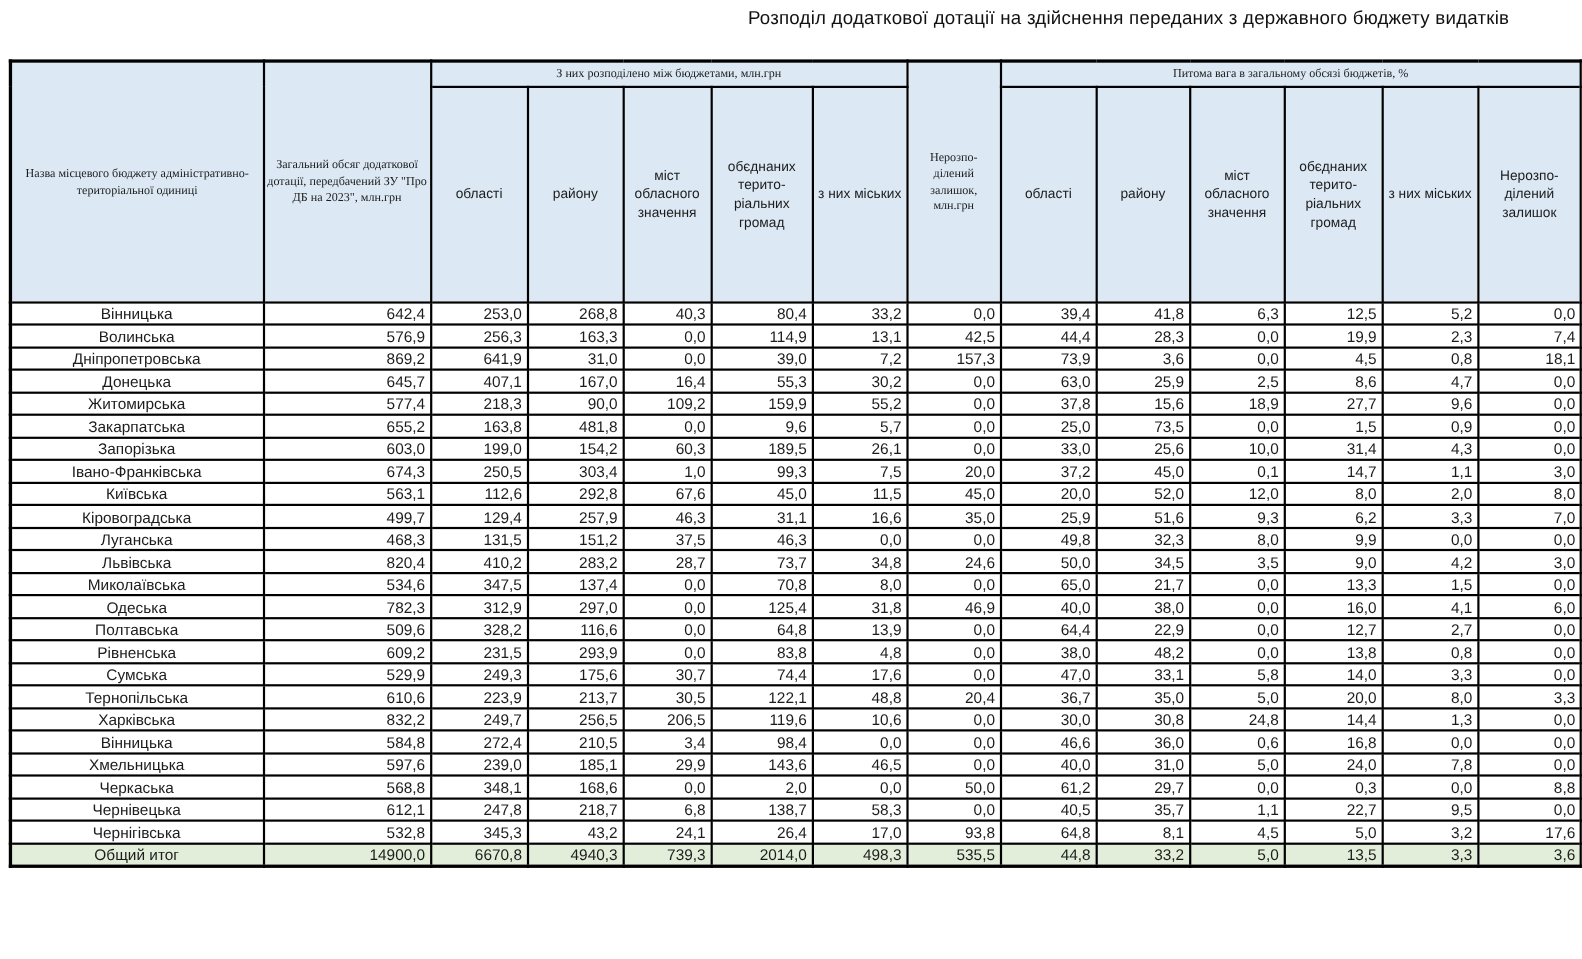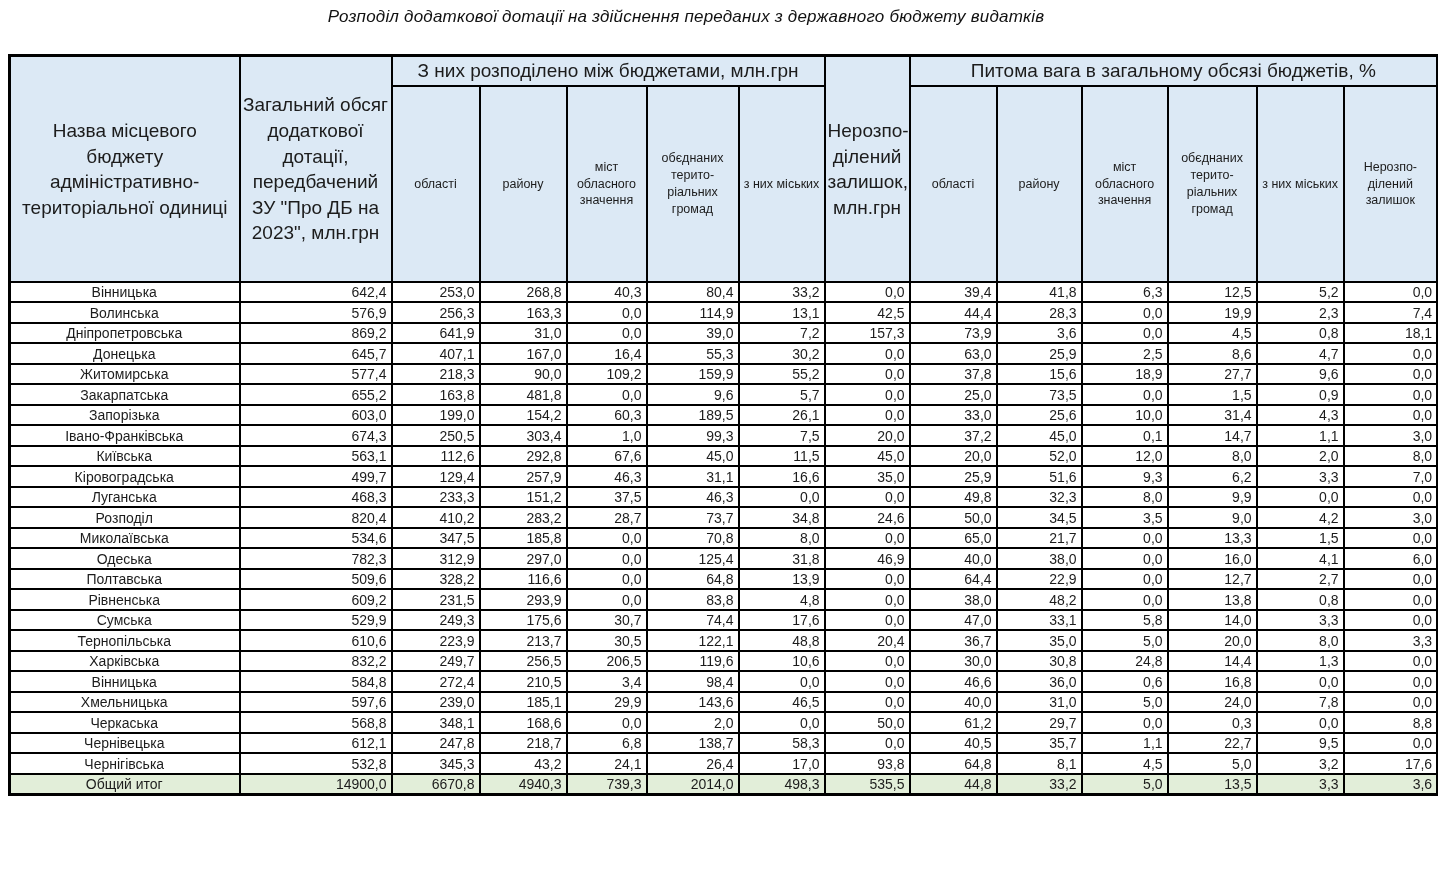--- a/index.html
+++ b/index.html
@@ -5,24 +5,23 @@
   * { box-sizing: border-box; margin: 0; padding: 0; }
   html, body { background: #ffffff; }
   body {
     width: 1438px; height: 872px;
     font-family: "Liberation Sans", sans-serif;
     color: #1c1c1c;
     overflow: hidden;
   }
   .title-wrap {
     width: 1372px;
-    text-align: center;
+    text-align: right;
     padding-top: 4px;
     line-height: 1.55;
-    font-style: italic;
   }
   .title-line {
     font-size: 17px;
     color: #111;
     letter-spacing: 0.2px;
   }
   table.budget {
     border-collapse: collapse;
     table-layout: fixed;
     margin: 24px 0 0 8px;
@@ -36,21 +35,21 @@
   thead th {
     background: #dce9f5;
     font-weight: normal;
     font-size: 12.5px;
     text-align: center;
     vertical-align: middle;
     padding: 2px 4px;
     line-height: 1.35;
   }
   thead tr.group-row { height: 23px; }
-  thead tr.group-row th { font-size: 19px; padding: 1px 2px; }
+  thead tr.group-row th { font-size: 11px; padding: 1px 2px; font-family: Liberation Serif, serif; }
   thead tr.sub-row { height: 196px; }
   tbody td, tfoot td {
     height: 20.5px;
     font-size: 14px;
     white-space: nowrap;
     padding: 0 4px;
     background: #ffffff;
   }
   td.name { text-align: center; padding-left: 3px; }
   td.num  { text-align: right; padding-right: 4px; }
@@ -259,54 +258,54 @@
         <td class="num">25,9</td>
         <td class="num">51,6</td>
         <td class="num">9,3</td>
         <td class="num">6,2</td>
         <td class="num">3,3</td>
         <td class="num">7,0</td>
       </tr>
       <tr>
         <td class="name">Луганська</td>
         <td class="num">468,3</td>
-        <td class="num">233,3</td>
+        <td class="num">131,5</td>
         <td class="num">151,2</td>
         <td class="num">37,5</td>
         <td class="num">46,3</td>
         <td class="num">0,0</td>
         <td class="num">0,0</td>
         <td class="num">49,8</td>
         <td class="num">32,3</td>
         <td class="num">8,0</td>
         <td class="num">9,9</td>
         <td class="num">0,0</td>
         <td class="num">0,0</td>
       </tr>
       <tr>
-        <td class="name">Розподіл</td>
+        <td class="name">Львівська</td>
         <td class="num">820,4</td>
         <td class="num">410,2</td>
         <td class="num">283,2</td>
         <td class="num">28,7</td>
         <td class="num">73,7</td>
         <td class="num">34,8</td>
         <td class="num">24,6</td>
         <td class="num">50,0</td>
         <td class="num">34,5</td>
         <td class="num">3,5</td>
         <td class="num">9,0</td>
         <td class="num">4,2</td>
         <td class="num">3,0</td>
       </tr>
       <tr>
         <td class="name">Миколаївська</td>
         <td class="num">534,6</td>
         <td class="num">347,5</td>
-        <td class="num">185,8</td>
+        <td class="num">137,4</td>
         <td class="num">0,0</td>
         <td class="num">70,8</td>
         <td class="num">8,0</td>
         <td class="num">0,0</td>
         <td class="num">65,0</td>
         <td class="num">21,7</td>
         <td class="num">0,0</td>
         <td class="num">13,3</td>
         <td class="num">1,5</td>
         <td class="num">0,0</td>

